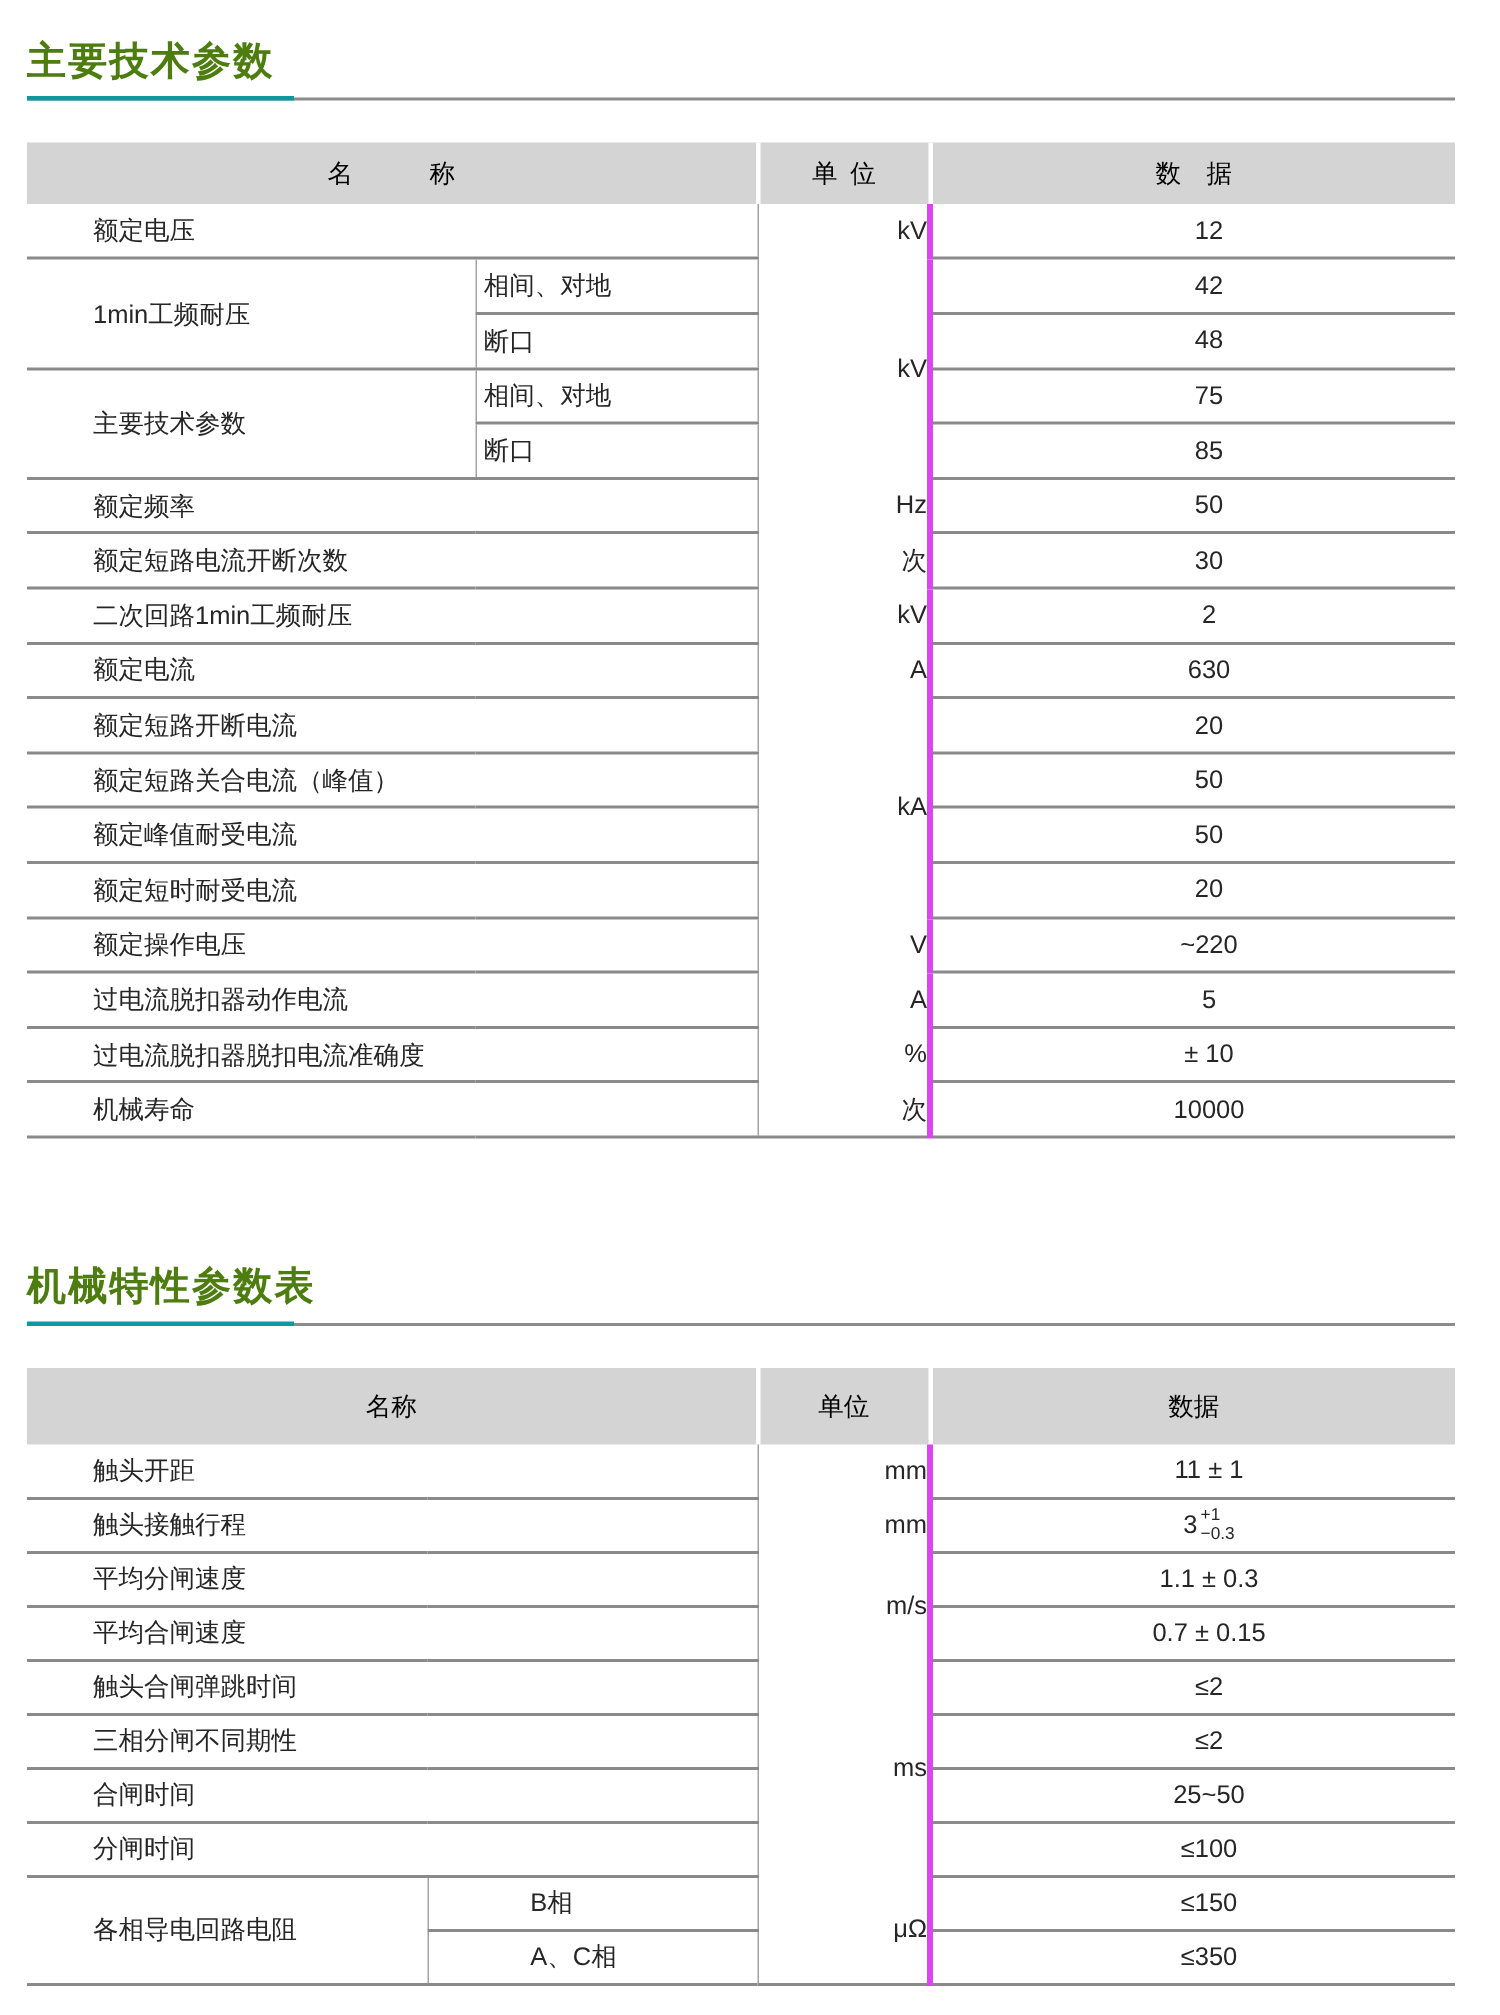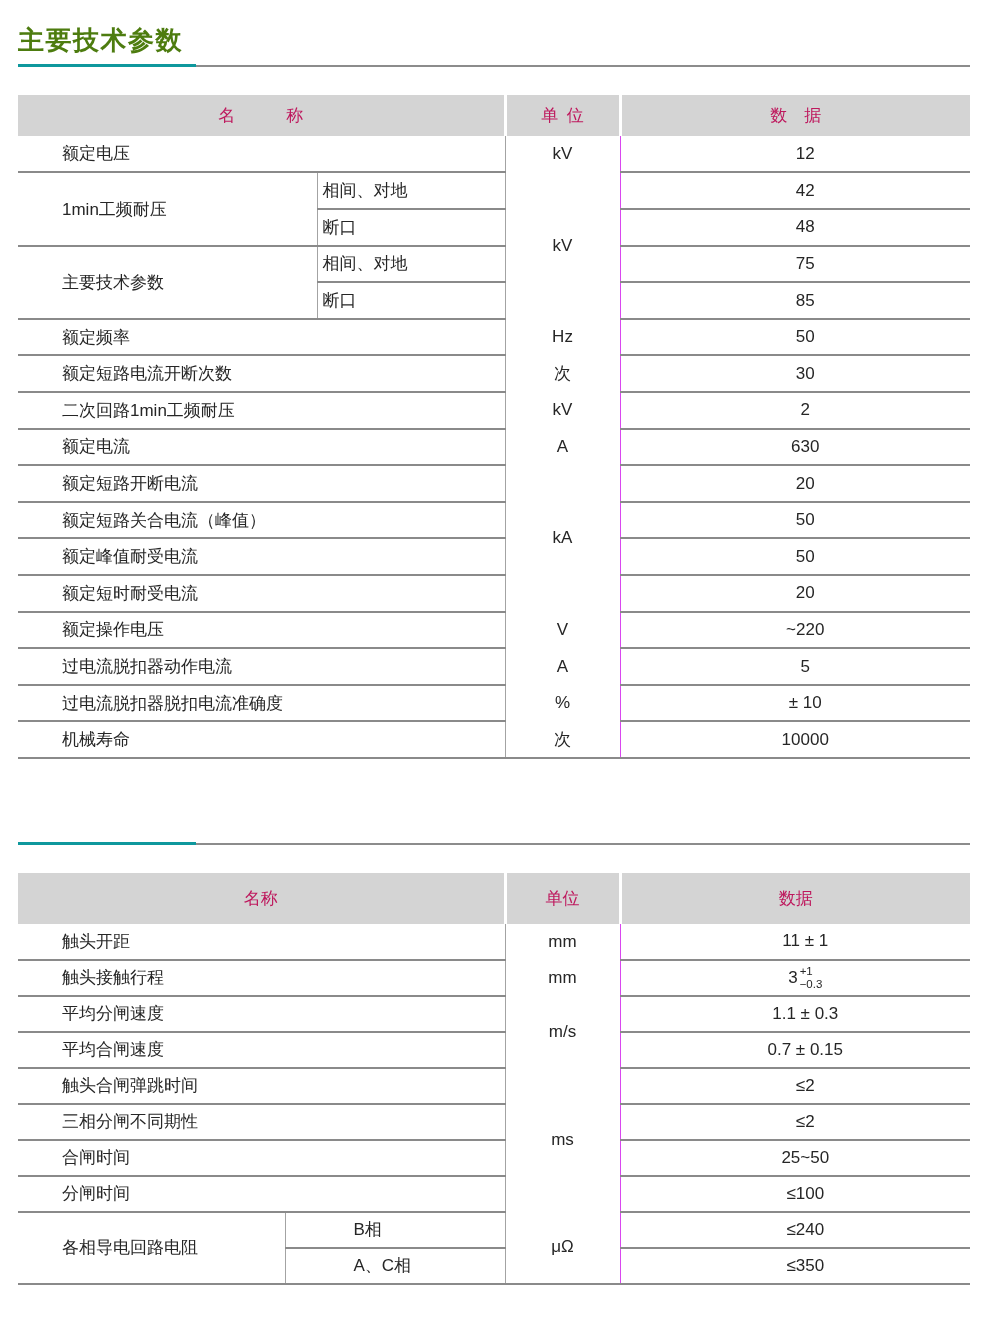--- a/index.html
+++ b/index.html
@@ -20,35 +20,35 @@
   .rule-accent {
     position: absolute; left: 0; top: -1px; display: block;
     width: 178px; height: 3px; background: #0e989d;
   }
 
   table.spec {
     width: 952px; border-collapse: collapse; table-layout: fixed;
     margin-top: 28px;
   }
   .spec th {
-    background: #d4d4d4; font-weight: 400; color: #be185d;
+    background: #d4d4d4; font-weight: 400; color: #000000;
     font-size: 17px; text-align: center; padding: 0; border: none;
   }
   .spec th.h-unit, .spec th.h-data { border-left: 3px solid #ffffff; }
 
   .spec td {
     font-size: 17px; color: #262626; text-align: center;
     vertical-align: middle; padding: 0;
   }
   .spec td.c-name, .spec td.c-group { text-align: left; padding-left: 44px; }
   .spec td.c-sub  { text-align: left; border-left: 1px solid #a3a3a3; }
   .t1 td.c-sub { padding-left: 5px; }
   .t2 td.c-sub { padding-left: 68px; }
 
-  .spec .c-unit { border-left: 1px solid #a3a3a3; border-right: 1px solid #d946ef; }
+  .spec .c-unit { border-left: 1px solid #a3a3a3; border-right: 4px solid #d946ef; text-align: right; }
   .spec td.c-data { border-left: 1px solid #a3a3a3; padding-left: 20px; }
 
   .spec tbody td { border-top: 2px solid #8a8a8a; }
   .spec tbody tr:first-child td { border-top: none; }
   .spec tbody td.c-unit { border-top: none; }
   .spec tbody tr:last-child td { border-bottom: 2px solid #8a8a8a; }
   .spec td.bb { border-bottom: 2px solid #8a8a8a; }
 
   .t1 thead tr { height: 41px; }
   .t1 tbody tr { height: 36.6px; }
@@ -169,20 +169,21 @@
         <tr>
           <td class="c-name" colspan="2">机械寿命</td>
           <td class="c-unit">次</td>
           <td class="c-data">10000</td>
         </tr>
       </tbody>
     </table>
   </section>
 
   <section id="section2">
+    <h2 class="sec-title">机械特性参数表</h2>
     <div class="rule">
         <span class="rule-accent"></span>
       </div>
 
     <table class="spec t2">
       <colgroup>
         <col style="width:267px">
           <col style="width:220px">
           <col style="width:115px">
           <col style="width:350px">
@@ -236,21 +237,21 @@
           <td class="c-data">25~50</td>
         </tr>
         <tr>
           <td class="c-name" colspan="2">分闸时间</td>
           <td class="c-data">≤100</td>
         </tr>
         <tr>
           <td class="c-group bb" rowspan="2">各相导电回路电阻</td>
           <td class="c-sub">B相</td>
           <td class="c-unit bb" rowspan="2">μΩ</td>
-          <td class="c-data">≤240</td>
+          <td class="c-data">≤150</td>
         </tr>
         <tr>
           <td class="c-sub">A、C相</td>
           <td class="c-data">≤350</td>
         </tr>
       </tbody>
     </table>
   </section>
 
 </div>

